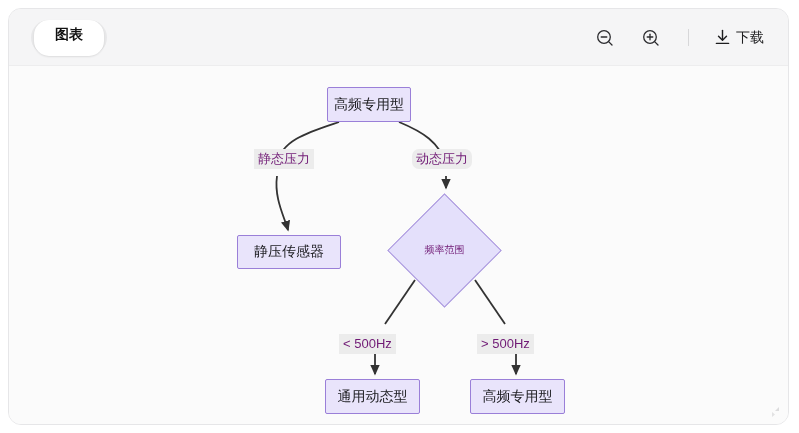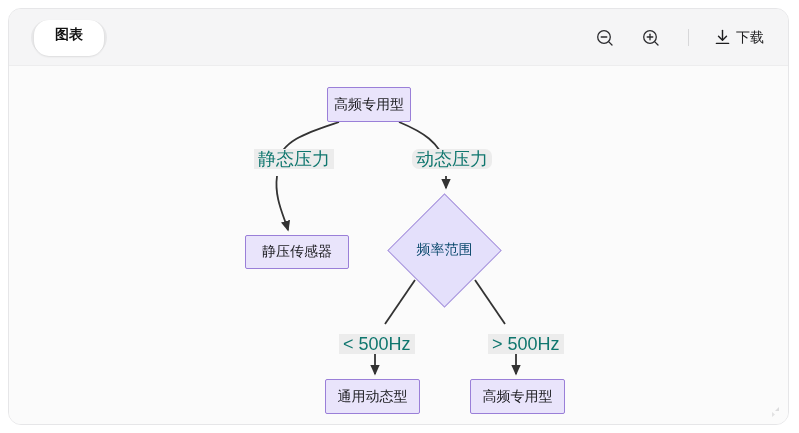--- a/index.html
+++ b/index.html
@@ -140,22 +140,22 @@
     font-size: 14px;
     color: #1b1b1f;
     white-space: nowrap;
   }
   .decision {
     position: absolute;
     box-sizing: border-box;
     display: flex;
     align-items: center;
     justify-content: center;
-    font-size: 14px;
-    color: #0c4a6e;
+    font-size: 10px;
+    color: #701a75;
     white-space: nowrap;
   }
   .decision .diamond-shape {
     position: absolute;
     left: 50%;
     top: 50%;
     width: 81px;
     height: 81px;
     margin-left: -40.5px;
     margin-top: -40.5px;
@@ -166,22 +166,22 @@
   }
   .decision .diamond-text {
     position: relative;
     z-index: 2;
   }
 
   .edge-label {
     position: absolute;
     box-sizing: border-box;
     background: #ececec;
-    font-size: 18px;
-    color: #0f766e;
+    font-size: 13px;
+    color: #701a75;
     padding: 2px 4px;
     white-space: nowrap;
     line-height: 16px;
   }
 
   
   #resize-handle {
     position: absolute;
     right: 6px;
     bottom: 5px;
@@ -255,21 +255,21 @@
       <path d="M 366,286 L 366,308" fill="none" stroke="#333333" stroke-width="1.8" marker-end="url(#arrow)"></path>
 
       <path d="M 466,214 L 496,258" fill="none" stroke="#333333" stroke-width="1.8"></path>
       <path d="M 507,286 L 507,308" fill="none" stroke="#333333" stroke-width="1.8" marker-end="url(#arrow)"></path>
     </svg>
 
     <div class="node" style="left:318px; top:21px; width:84px; height:35px;">
       <span>高频专用型</span>
     </div>
 
-    <div class="node" style="left:236px; top:169px; width:104px; height:34px;">
+    <div class="node" style="left:228px; top:169px; width:104px; height:34px;">
       <span>静压传感器</span>
     </div>
 
     <div class="decision" style="left:378px; top:128px; width:115px; height:112px;">
       <span class="diamond-shape"></span>
       <span class="diamond-text">频率范围</span>
     </div>
 
     <div class="node" style="left:461px; top:313px; width:95px; height:35px;">
       <span>高频专用型</span>
@@ -278,21 +278,21 @@
     <div class="node" style="left:316px; top:313px; width:95px; height:35px;">
       <span>通用动态型</span>
     </div>
 
     <div class="edge-label" style="left:245px; top:83px;">静态压力</div>
 
     <div class="edge-label" style="left:403px; top:83px;border-radius:7px;">动态压力</div>
 
     <div class="edge-label" style="left:330px; top:268px;">&lt; 500Hz</div>
 
-    <div class="edge-label" style="left:479px; top:268px;">&gt; 500Hz</div>
+    <div class="edge-label" style="left:468px; top:268px;">&gt; 500Hz</div>
 
   </div>
 
   <svg id="resize-handle" viewBox="0 0 14 14">
     <path d="M 11 2 L 11 6 L 7 6 z" fill="#dcdcdd"></path>
     <path d="M 4 7 L 7 9.5 L 4 12 z" fill="#e2e2e3"></path>
   </svg>
 
 </div>
 

